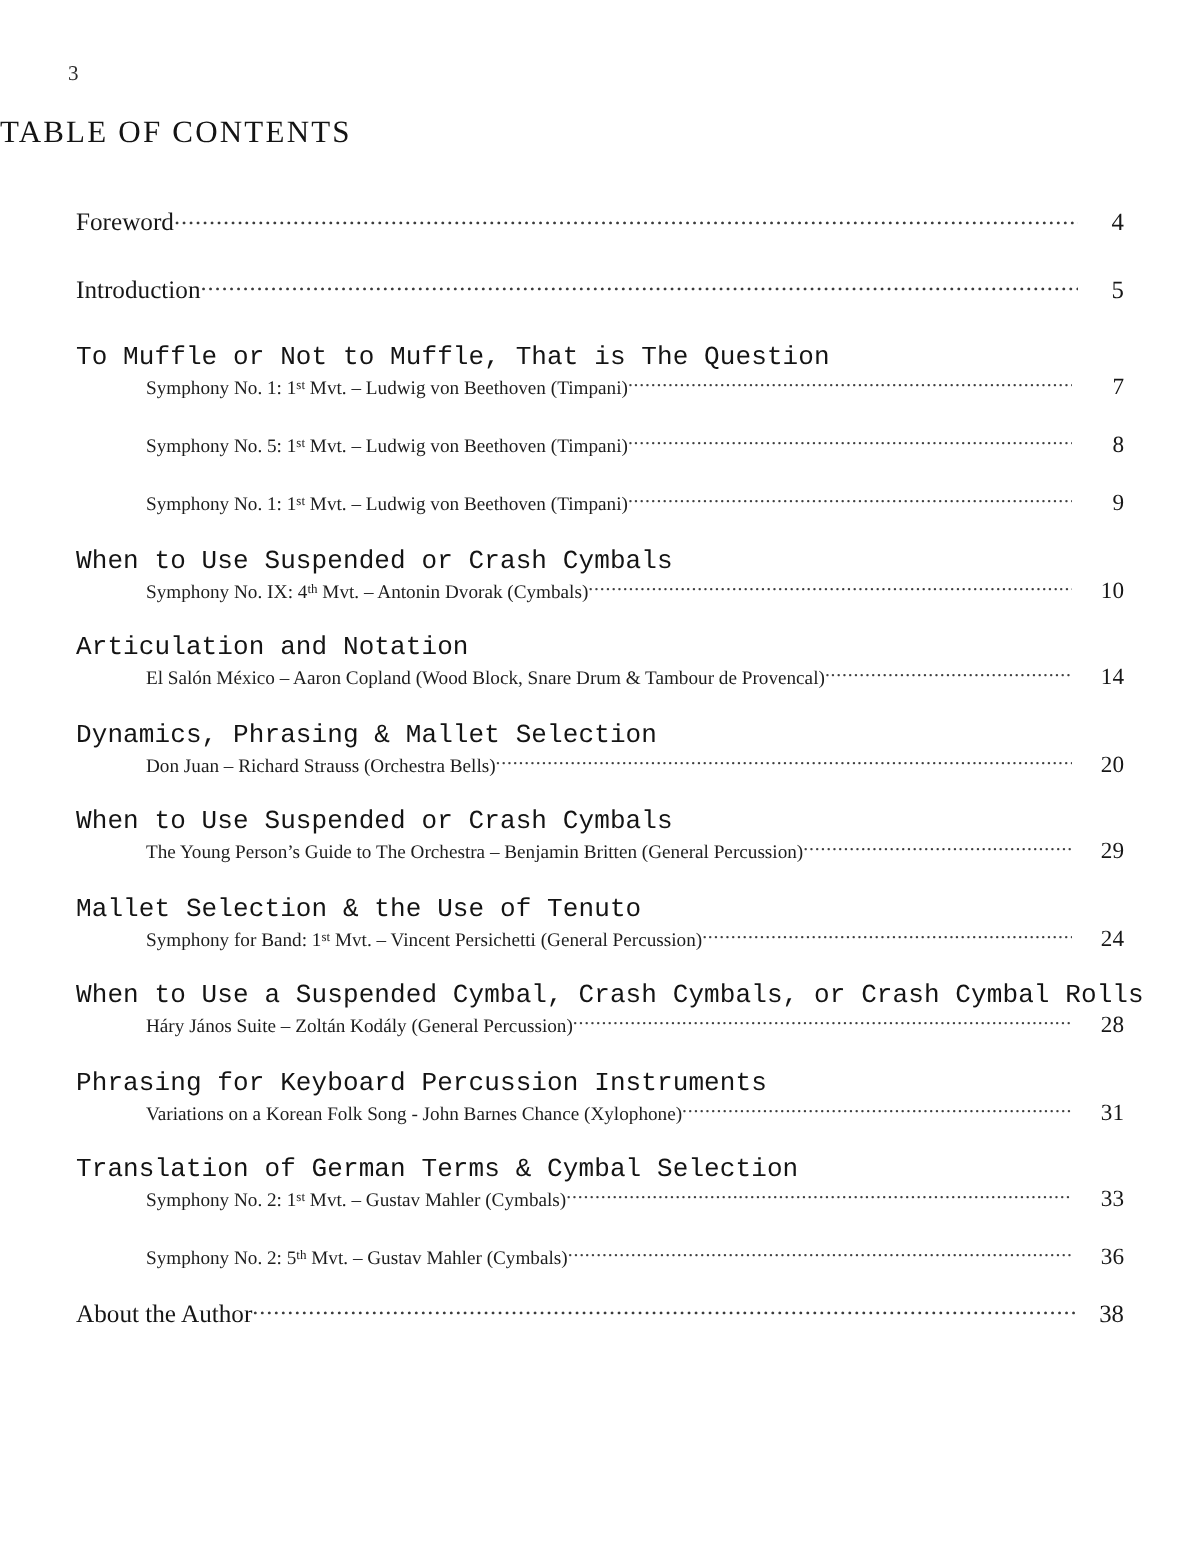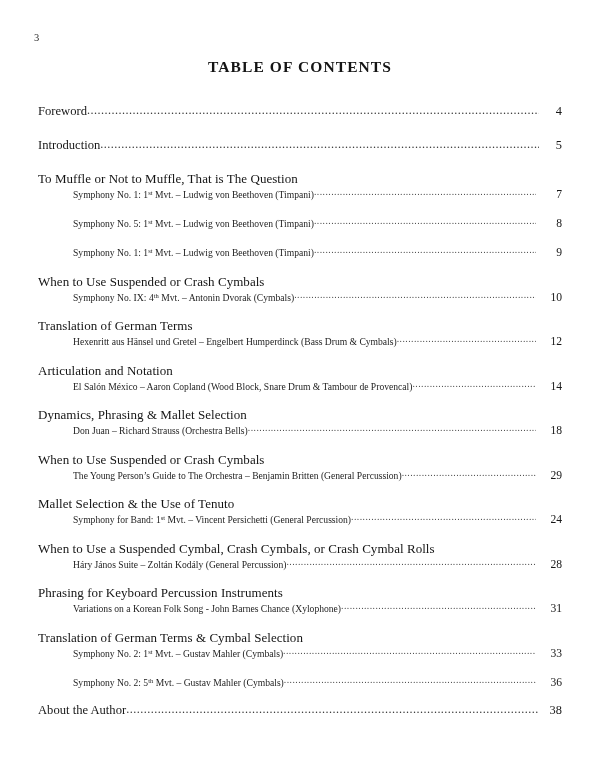--- a/index.html
+++ b/index.html
@@ -28,36 +28,35 @@
     top: 32px;
     font-size: 10.5px;
     color: #2b2b2b;
     letter-spacing: 0.2px;
   }
   .doc-title {
     position: absolute;
     top: 58px;
     left: 0;
     width: 600px;
-    text-align: center;
+    text-align: left;
     font-size: 15.5px;
     letter-spacing: 1.1px;
     color: #141414;
-    font-weight: bold;
   }
   .toc {
     position: absolute;
     top: 104px;
     left: 38px;
     width: 524px;
   }
   
   .entry-plain {
     display: flex;
-    align-items: flex-end;
+    align-items: flex-start;
     font-size: 12.6px;
     color: #171717;
     margin-bottom: 18.5px;
     white-space: nowrap;
   }
   .entry-plain .etitle { flex: 0 0 auto; }
   .entry-plain .leader {
     flex: 1 1 auto;
     overflow: hidden;
     margin: 0 1px 0 0;
@@ -82,20 +81,21 @@
   }
 
   
   .group { margin-bottom: 14.5px; }
   .group-heading {
     font-size: 13px;
     color: #141414;
     margin-bottom: 1px;
     letter-spacing: 0.05px;
     white-space: nowrap;
+    font-family: Liberation Mono, monospace;
   }
   .sub {
     display: flex;
     align-items: baseline;
     font-size: 9.6px;
     color: #1d1d1d;
     margin-left: 35px;
     margin-top: 1px;
     white-space: nowrap;
   }
@@ -175,43 +175,35 @@
       </div>
       <div class="group">
         <div class="group-heading">When to Use Suspended or Crash Cymbals</div>
         <div class="sub">
           <span class="stitle">Symphony No. <span class="smallcaps">IX</span>: 4<sup class="ord">th</sup> Mvt. – Antonin Dvorak (Cymbals)</span>
           <span class="leader"></span>
           <span class="pnum">10</span>
         </div>
       </div>
       <div class="group">
-        <div class="group-heading">Translation of German Terms</div>
-        <div class="sub">
-          <span class="stitle">Hexenritt aus Hänsel und Gretel – Engelbert Humperdinck (Bass Drum &amp; Cymbals)</span>
-          <span class="leader"></span>
-          <span class="pnum">12</span>
-        </div>
-      </div>
-      <div class="group">
         <div class="group-heading">Articulation and Notation</div>
         <div class="sub">
           <span class="stitle">El Salón México – Aaron Copland (Wood Block, Snare Drum &amp; Tambour de Provencal)</span>
           <span class="leader"></span>
           <span class="pnum">14</span>
         </div>
       </div>
       <div class="group">
       </div>
       <div class="group">
         <div class="group-heading">Dynamics, Phrasing &amp; Mallet Selection</div>
         <div class="sub">
           <span class="stitle">Don Juan – Richard Strauss (Orchestra Bells)</span>
           <span class="leader"></span>
-          <span class="pnum">18</span>
+          <span class="pnum">20</span>
         </div>
       </div>
       <div class="group">
         <div class="group-heading">When to Use Suspended or Crash Cymbals</div>
         <div class="sub">
           <span class="stitle">The Young Person’s Guide to The Orchestra – Benjamin Britten (General Percussion) </span>
           <span class="leader"></span>
           <span class="pnum">29</span>
         </div>
       </div>

